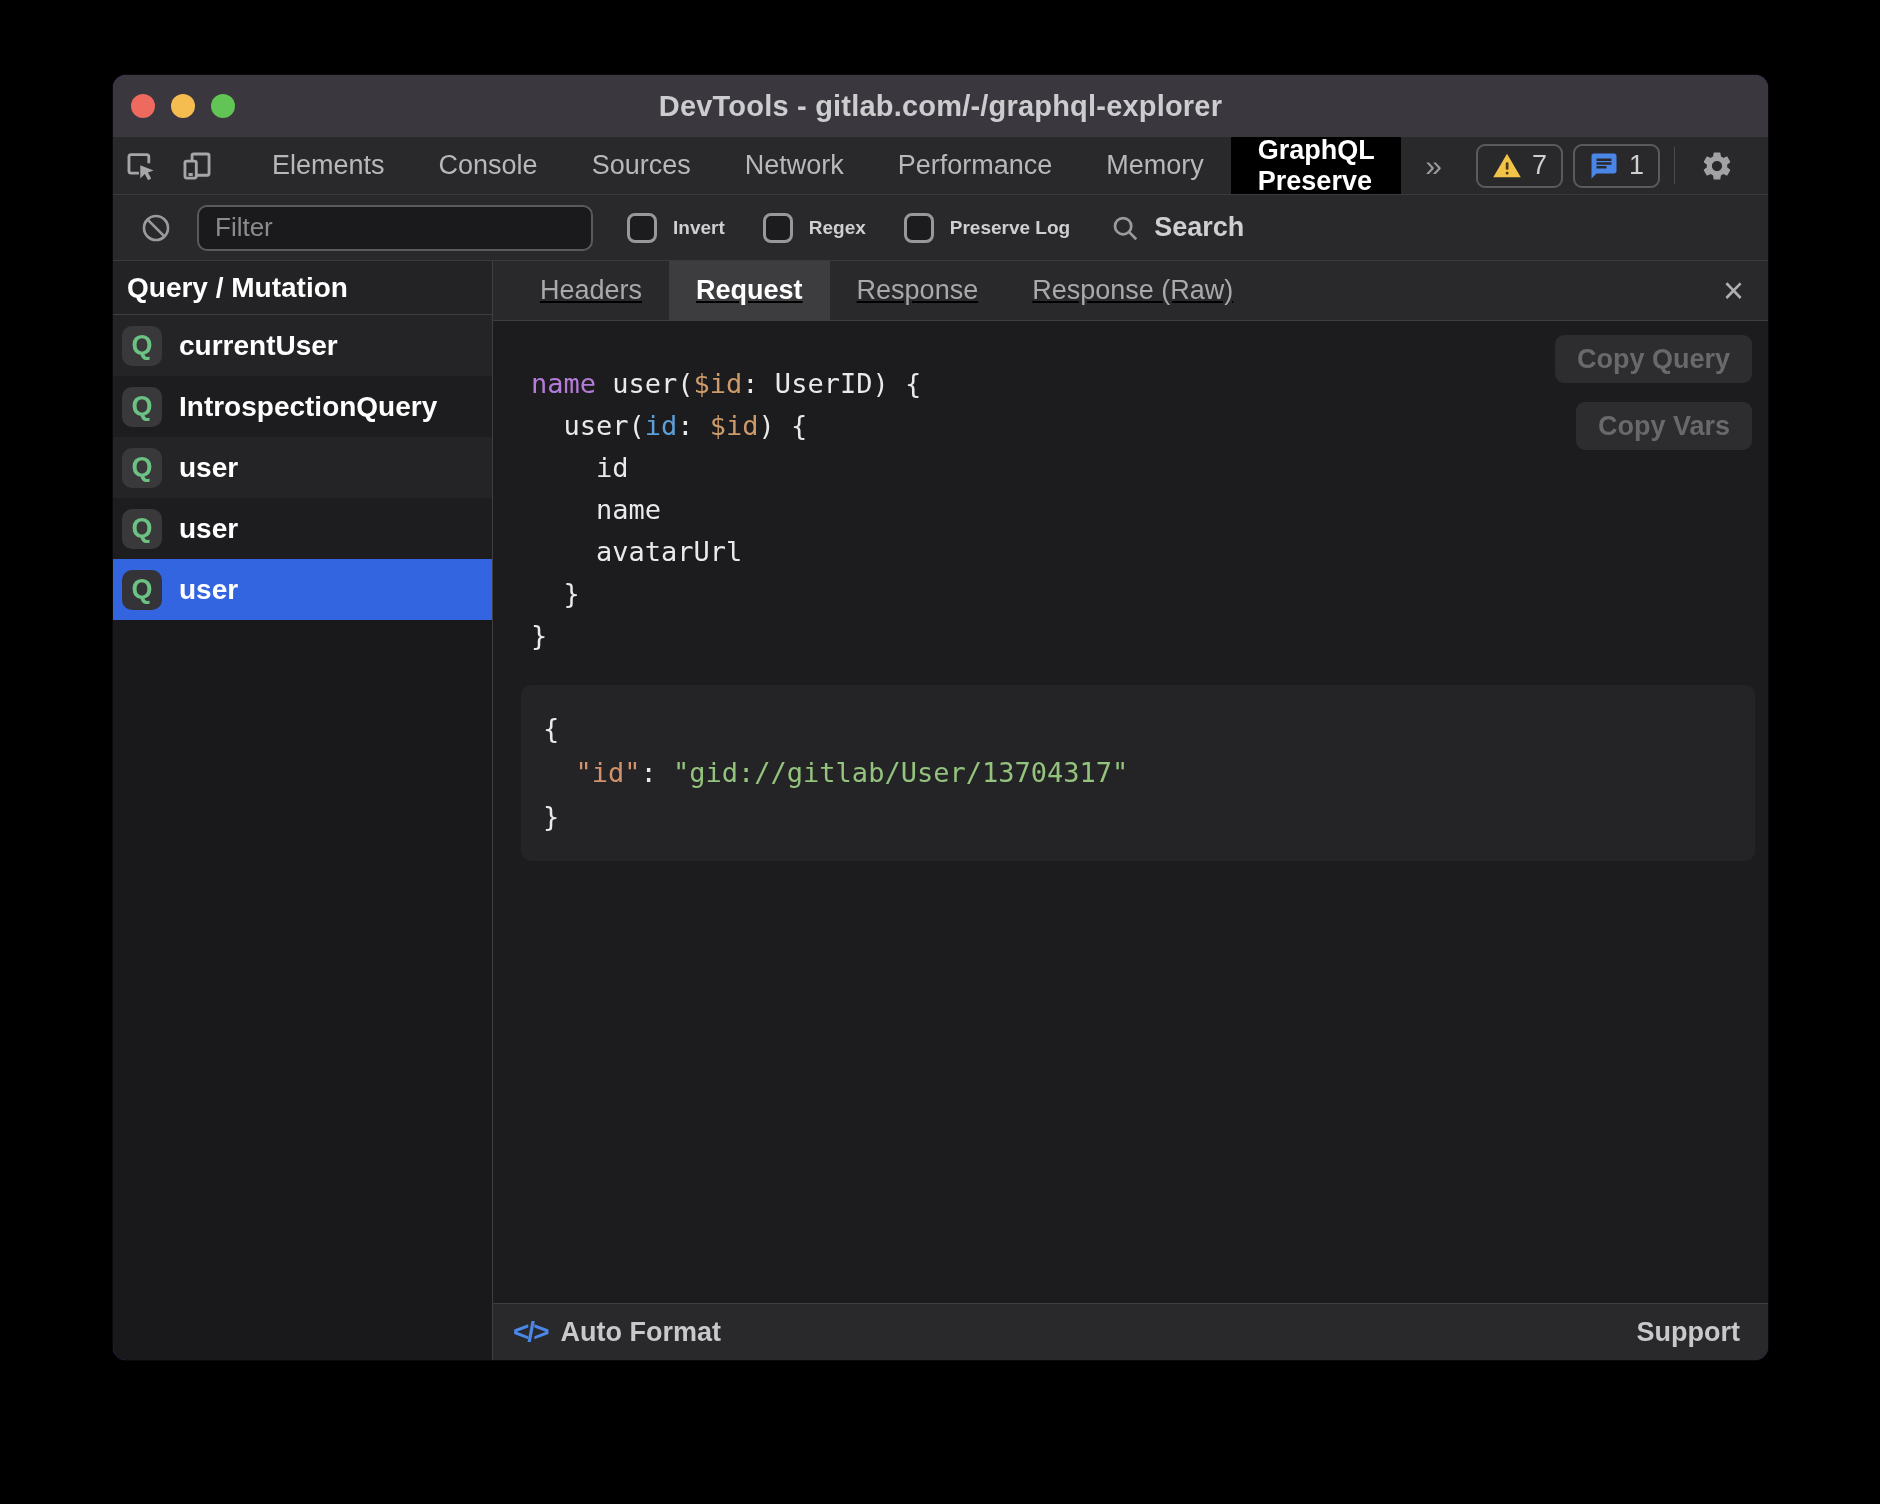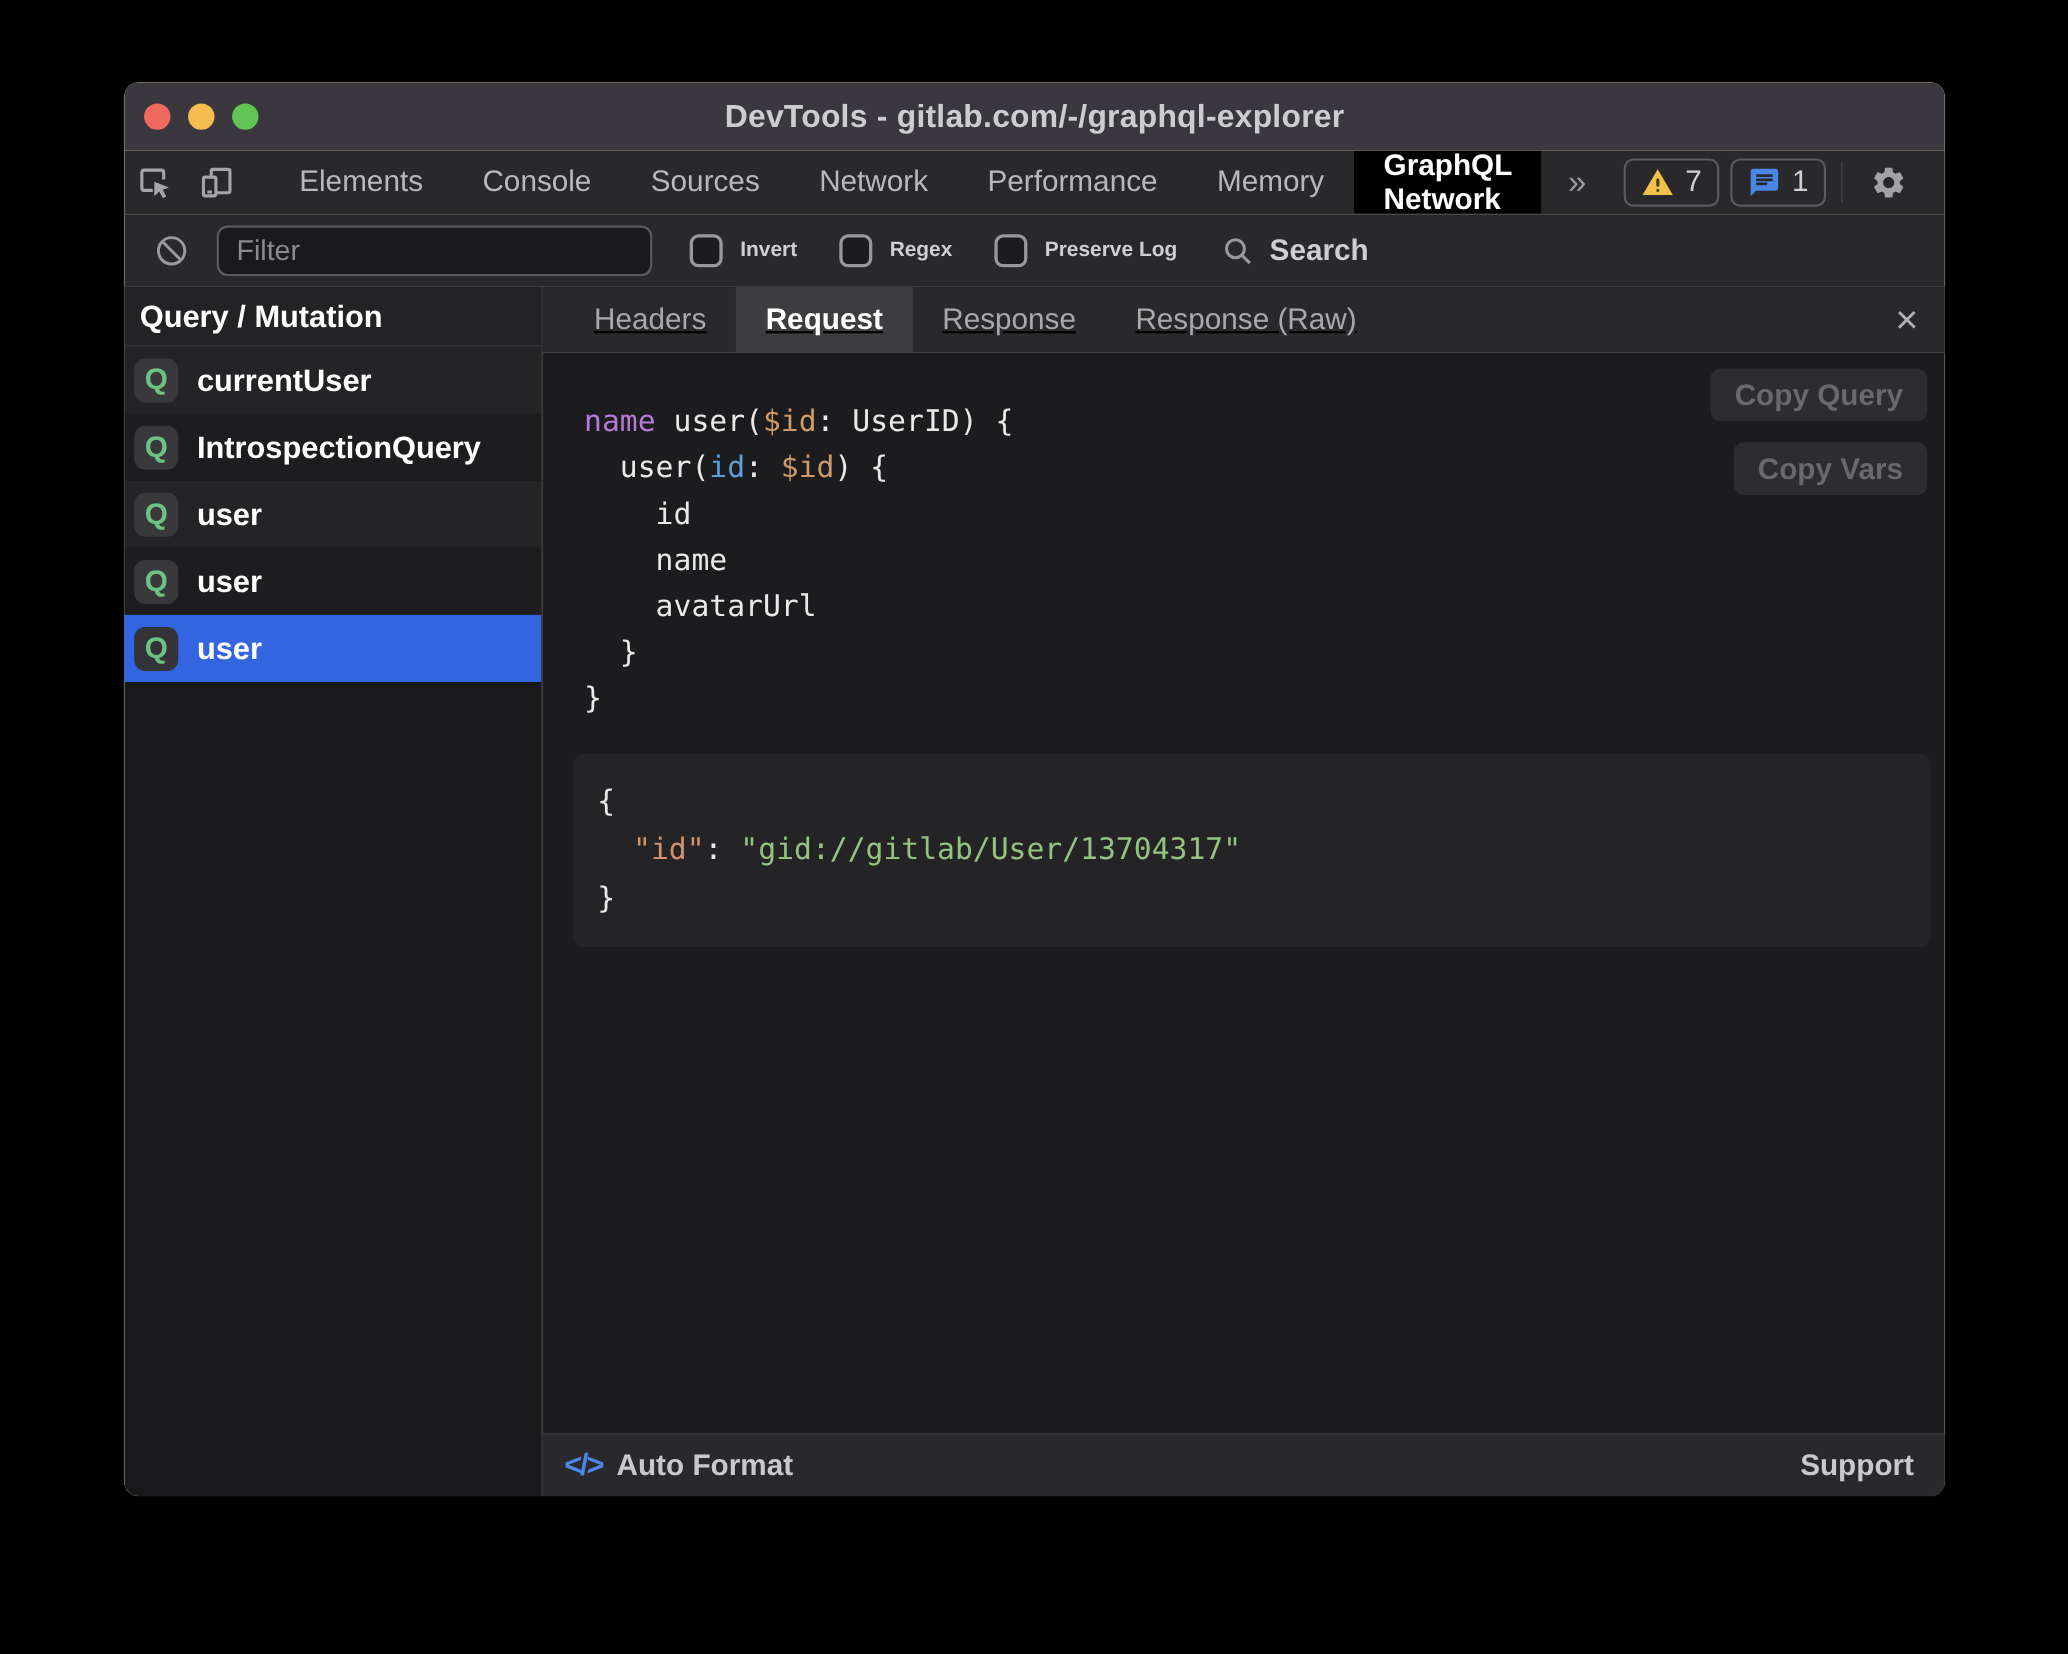--- a/index.html
+++ b/index.html
@@ -1,19 +1,19 @@
 <!DOCTYPE html>
 <html><head>
 <meta charset="utf-8">
 <style>
   * { margin:0; padding:0; box-sizing:border-box; }
   html,body { width:1880px; height:1504px; background:#000; overflow:hidden;
               font-family:"Liberation Sans", sans-serif; }
   .window { position:absolute; left:113px; top:75px; width:1655px; height:1285px;
-            background:#fef9c3; border-radius:13px; overflow:hidden;
+            background:#6d28d9; border-radius:13px; overflow:hidden;
             display:flex; flex-direction:column; box-shadow:0 0 0 1px #0a0a0a; }
 
   
   .titlebar { height:62px; background:#3a383e; position:relative; flex:0 0 auto;
               display:flex; align-items:center; justify-content:center; }
   .traffic { position:absolute; left:18px; top:0; height:100%; display:flex; align-items:center; gap:16px; }
   .light { width:24px; height:24px; border-radius:50%; display:inline-block; }
   .light.red { background:#ee6a5f; } .light.yellow { background:#f5bd4f; } .light.green { background:#61c455; }
   .title { font-size:29px; font-weight:bold; color:#cdcdd0; letter-spacing:.2px; }
 
@@ -134,21 +134,21 @@
       </span>
     </button>
     <div class="vsep"></div>
     <div class="tool-tabs">
         <div class="tool-tab">Elements</div>
         <div class="tool-tab">Console</div>
         <div class="tool-tab">Sources</div>
         <div class="tool-tab">Network</div>
         <div class="tool-tab">Performance</div>
         <div class="tool-tab">Memory</div>
-        <div class="tool-tab selected">GraphQL Network</div>
+        <div class="tool-tab selected">GraphQL Preserve</div>
       </div>
     <div class="more-tabs">»</div>
     <div class="spacer"></div>
     <div class="toolbar-right">
       <div class="badge">
         <span>
           <svg width="30" height="30" viewBox="0 0 24 24">
             <path d="M12 2.2 23 21H1Z" fill="#f2c249"></path>
             <rect x="11" y="9" width="2.2" height="6" rx="1" fill="#4a3c12"></rect>
             <rect x="11" y="16.6" width="2.2" height="2.2" rx="1" fill="#4a3c12"></rect>

